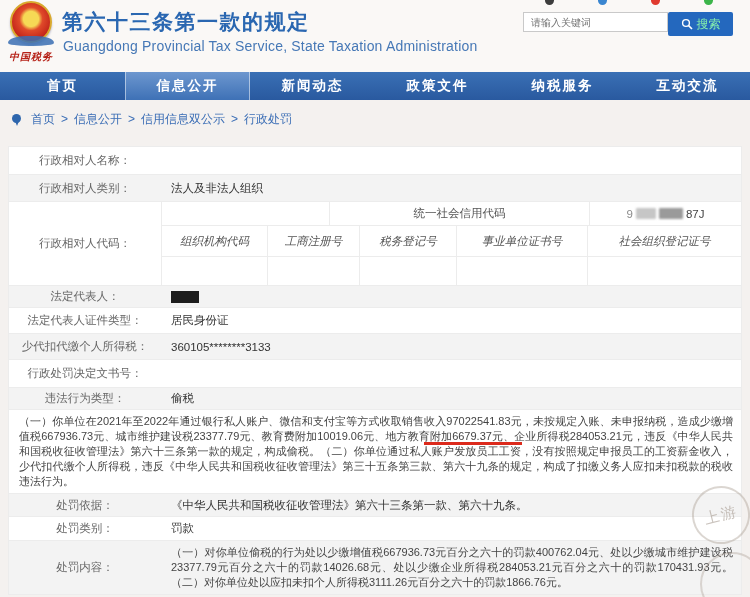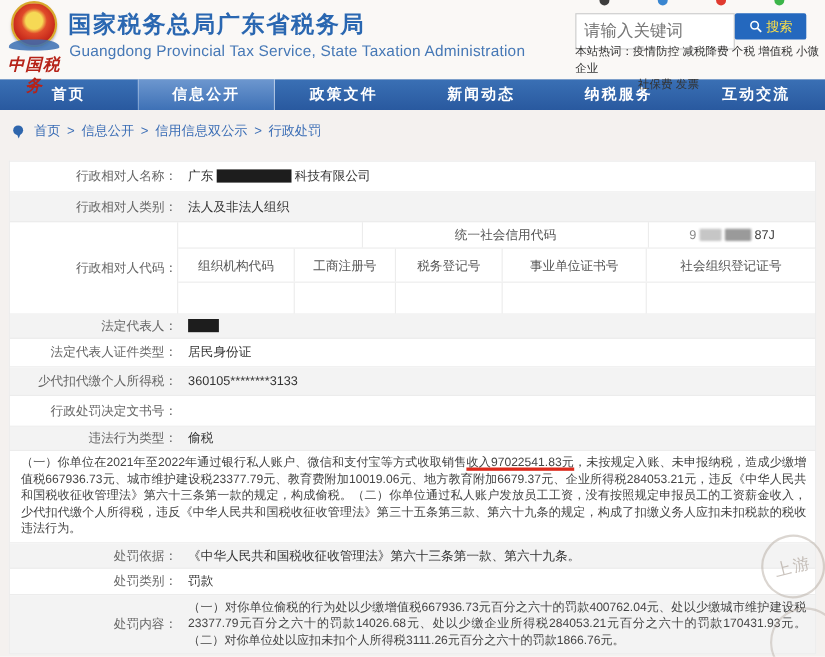--- a/index.html
+++ b/index.html
@@ -20,35 +20,35 @@
     background:radial-gradient(circle at 50% 42%, #f6d955 0 26%, #e04a2a 40%, #c3251a 72%, #a51a12 100%);
     border:2px solid #d8a92e;
     box-shadow:0 2px 2px rgba(60,60,120,.35);
     position:relative;
   }
   .emblem::after {
     content:""; position:absolute; left:-4px; right:-4px; bottom:-5px; height:10px;
     background:#3a6fb3; border-radius:50% 50% 60% 60%/90% 90% 40% 40%;
     opacity:.85;
   }
-  .logo-cn { margin-top:7px; font-size:15px; font-weight:bold; color:#b62218; letter-spacing:1px; font-style:italic; }
+  .logo-cn { margin-top:7px; font-size:10px; font-weight:bold; color:#b62218; letter-spacing:1px; font-style:italic; }
   .site-title { position:absolute; left:62px; top:8px; font-size:21px; font-weight:bold; color:#2a67b1; letter-spacing:1.5px; }
   .site-subtitle { position:absolute; left:63px; top:38px; font-size:14px; color:#4678b6; letter-spacing:.2px; }
 
   .mini-icons { position:absolute; left:545px; top:-4px; display:flex; gap:44px; }
   .mini-icon { width:9px; height:9px; border-radius:50%; }
 
   .search-area { position:absolute; left:523px; top:12px; display:flex; }
   .search-input {
-    width:145px; height:33px; border:1px solid #c9c9c9; background:#fff;
-    font-size:15px; color:#555; padding:0 7px; outline:none;
+    width:145px; height:20px; border:1px solid #c9c9c9; background:#fff;
+    font-size:10px; color:#555; padding:0 7px; outline:none;
     font-family:"Liberation Sans","DejaVu Sans",sans-serif;
   }
   .search-btn {
-    width:65px; height:24px; border:none; background:#2468be; color:#fde047;
+    width:65px; height:24px; border:none; background:#2468be; color:#86efac;
     font-size:12px; display:flex; align-items:center; justify-content:center; gap:4px;
     cursor:pointer; border-radius:2px;
     font-family:"Liberation Sans","DejaVu Sans",sans-serif;
   }
   .hotwords { position:absolute; left:523px; top:40px; font-size:10.5px; color:#333; line-height:15px; }
   .hotwords .hw-label { color:#333; }
   .hotwords .hw-line { cursor:pointer; }
   .hotwords .hw-line2 { display:block; margin-left:57px; }
 
   
@@ -70,124 +70,118 @@
   .pin { width:11px; height:11px; position:relative; margin-right:2px; }
   .pin::before { content:""; position:absolute; left:0; top:0; width:9px; height:9px; border-radius:50%; background:#2e66ad; }
   .pin::after { content:""; position:absolute; left:2.5px; top:7px; border-left:2px solid transparent; border-right:2px solid transparent; border-top:5px solid #2e66ad; }
   .crumb { cursor:pointer; }
   .crumb-sep { color:#3a6db5; }
 
   
   .panel { margin:14px 8px 0 8px; background:#fff; border:1px solid #ececec; border-bottom:none; }
   .trow { display:flex; align-items:center; border-bottom:1px solid #ececec; font-size:11.5px; }
   .trow.alt { background:#f3f3f3; }
-  .tlabel { width:152px; flex-shrink:0; text-align:right; color:#666; }
+  .tlabel { width:152px; flex-shrink:0; text-align:center; color:#666; }
   .tvalue { padding-left:10px; color:#333; }
   .tvalue-long { padding:4px 8px 4px 10px; color:#444; font-size:11px; line-height:15px; text-align:justify; }
 
   .h28{min-height:28px}.h27{min-height:27px}.h22{min-height:22px}.h26{min-height:26px}
   .h23{min-height:23px}.h24{min-height:24px}.h48{min-height:48px}.h68{min-height:68px}
 
   
   .code-block { display:flex; align-items:center; border-bottom:1px solid #ececec; font-size:11.5px; }
   .code-right { flex:1; display:flex; flex-direction:column; border-left:1px solid #ececec; }
   .code-rowA { display:flex; min-height:24px; align-items:center; border-bottom:1px solid #ececec; }
   .code-rowA .ca-empty { width:168px; border-right:1px solid #ececec; align-self:stretch; }
   .code-rowA .ca-label { width:260px; color:#555; border-right:1px solid #ececec; align-self:stretch; display:flex; align-items:center; justify-content:center; }
   .code-rowA .ca-value { flex:1; display:flex; align-items:center; justify-content:center; gap:3px; color:#444; }
   .code-rowB, .code-rowC { display:flex; }
   .code-rowB { min-height:31px; border-bottom:1px solid #ececec; }
   .code-rowC { min-height:28px; }
-  .code-cell { display:flex; align-items:center; justify-content:center; color:#555; border-right:1px solid #ececec; }
+  .code-cell { display:flex; align-items:center; justify-content:center; color:#555; border-right:1px solid #ececec;font-style:italic; }
   .code-cell:last-child { border-right:none; }
   .cw1{width:106px}.cw2{width:92px}.cw3{width:97px}.cw4{width:131px}.cw5{flex:1}
 
   
   .redact-black { display:inline-block; width:68px; height:12px; background:#1d1d1d; vertical-align:-2px; margin:0 3px; }
   .redact-black.small { width:28px; }
   .redact-grey { display:inline-block; height:11px; vertical-align:-1px; border-radius:1px; }
   .rg-light { width:20px; background:#c6c6c6; filter:blur(1px); }
   .rg-dark { width:24px; background:#9a9a9a; filter:blur(1px); }
   .code-faint { color:#8a8a8a; }
 
   
   .red-underline {
     background-image:linear-gradient(#dc2a1c,#dc2a1c);
     background-repeat:no-repeat; background-position:0 100%; background-size:100% 3px;
-    padding-bottom:1px;
+    padding-bottom:18px;
   }
 
   
   .wm { position:absolute; pointer-events:none; z-index:9; border-radius:50%;
         display:flex; align-items:center; justify-content:center; }
   .wm1 { right:0px; top:486px; width:58px; height:58px; border:2px solid rgba(175,163,152,.45);
          color:rgba(165,153,143,.6); font-size:15px; letter-spacing:2px; transform:rotate(-14deg); }
   .wm2 { right:-14px; top:552px; width:64px; height:64px; border:2px solid rgba(175,163,152,.4); }
 </style>
 </head>
 <body>
 
 <div class="header">
   <div class="logo-wrap">
     <div class="emblem"></div>
     <div class="logo-cn">中国税务</div>
   </div>
-  <div class="site-title">国家税务总局广东省税务局</div>
+  <div class="site-title">第六十三条第一款的规定</div>
   <div class="site-subtitle">Guangdong Provincial Tax Service, State Taxation Administration</div>
 
   <div class="mini-icons">
     <span class="mini-icon" style="background:#3d3d3d"></span>
     <span class="mini-icon" style="background:#3a86d0"></span>
     <span class="mini-icon" style="background:#e03a2f"></span>
     <span class="mini-icon" style="background:#3cb54a"></span>
   </div>
 
   <div class="search-area">
     <input class="search-input" placeholder="请输入关键词" style="">
     <button class="search-btn">
       <svg width="12" height="12" viewBox="0 0 12 12">
         <circle cx="5" cy="5" r="3.4" fill="none" stroke="#fff" stroke-width="1.4"></circle>
         <line x1="7.6" y1="7.6" x2="11" y2="11" stroke="#fff" stroke-width="1.6"></line>
       </svg>
       <span>搜索</span>
     </button>
   </div>
 
-  <div class="hotwords">
-    <span class="hw-label">本站热词：</span><span class="hw-line">疫情防控 减税降费 个税 增值税 小微企业</span><span class="hw-line hw-line2">社保费 发票</span>
-  </div>
 </div>
 
 <div class="nav">
   <div class="nav-item">首页</div>
   <div class="nav-item active">信息公开</div>
+  <div class="nav-item">新闻动态</div>
   <div class="nav-item">政策文件</div>
-  <div class="nav-item">新闻动态</div>
   <div class="nav-item">纳税服务</div>
   <div class="nav-item">互动交流</div>
 </div>
 
 <div class="breadcrumb">
   <span class="pin"></span>
   <span class="crumb">首页</span>
   <span class="crumb-sep">&gt;</span>
   <span class="crumb">信息公开</span>
   <span class="crumb-sep">&gt;</span>
   <span class="crumb">信用信息双公示</span>
   <span class="crumb-sep">&gt;</span>
   <span class="crumb">行政处罚</span>
 </div>
 
 <div class="panel">
 
   <div class="trow h28">
     <div class="tlabel">行政相对人名称：</div>
-    <div class="tvalue">
-      <span>广东</span><span class="redact-black"></span><span>科技有限公司</span>
-    </div>
   </div>
 
   <div class="trow alt h27">
     <div class="tlabel">行政相对人类别：</div>
     <div class="tvalue">法人及非法人组织</div>
   </div>
 
   <div class="code-block">
     <div class="tlabel">行政相对人代码：</div>
     <div class="code-right">

